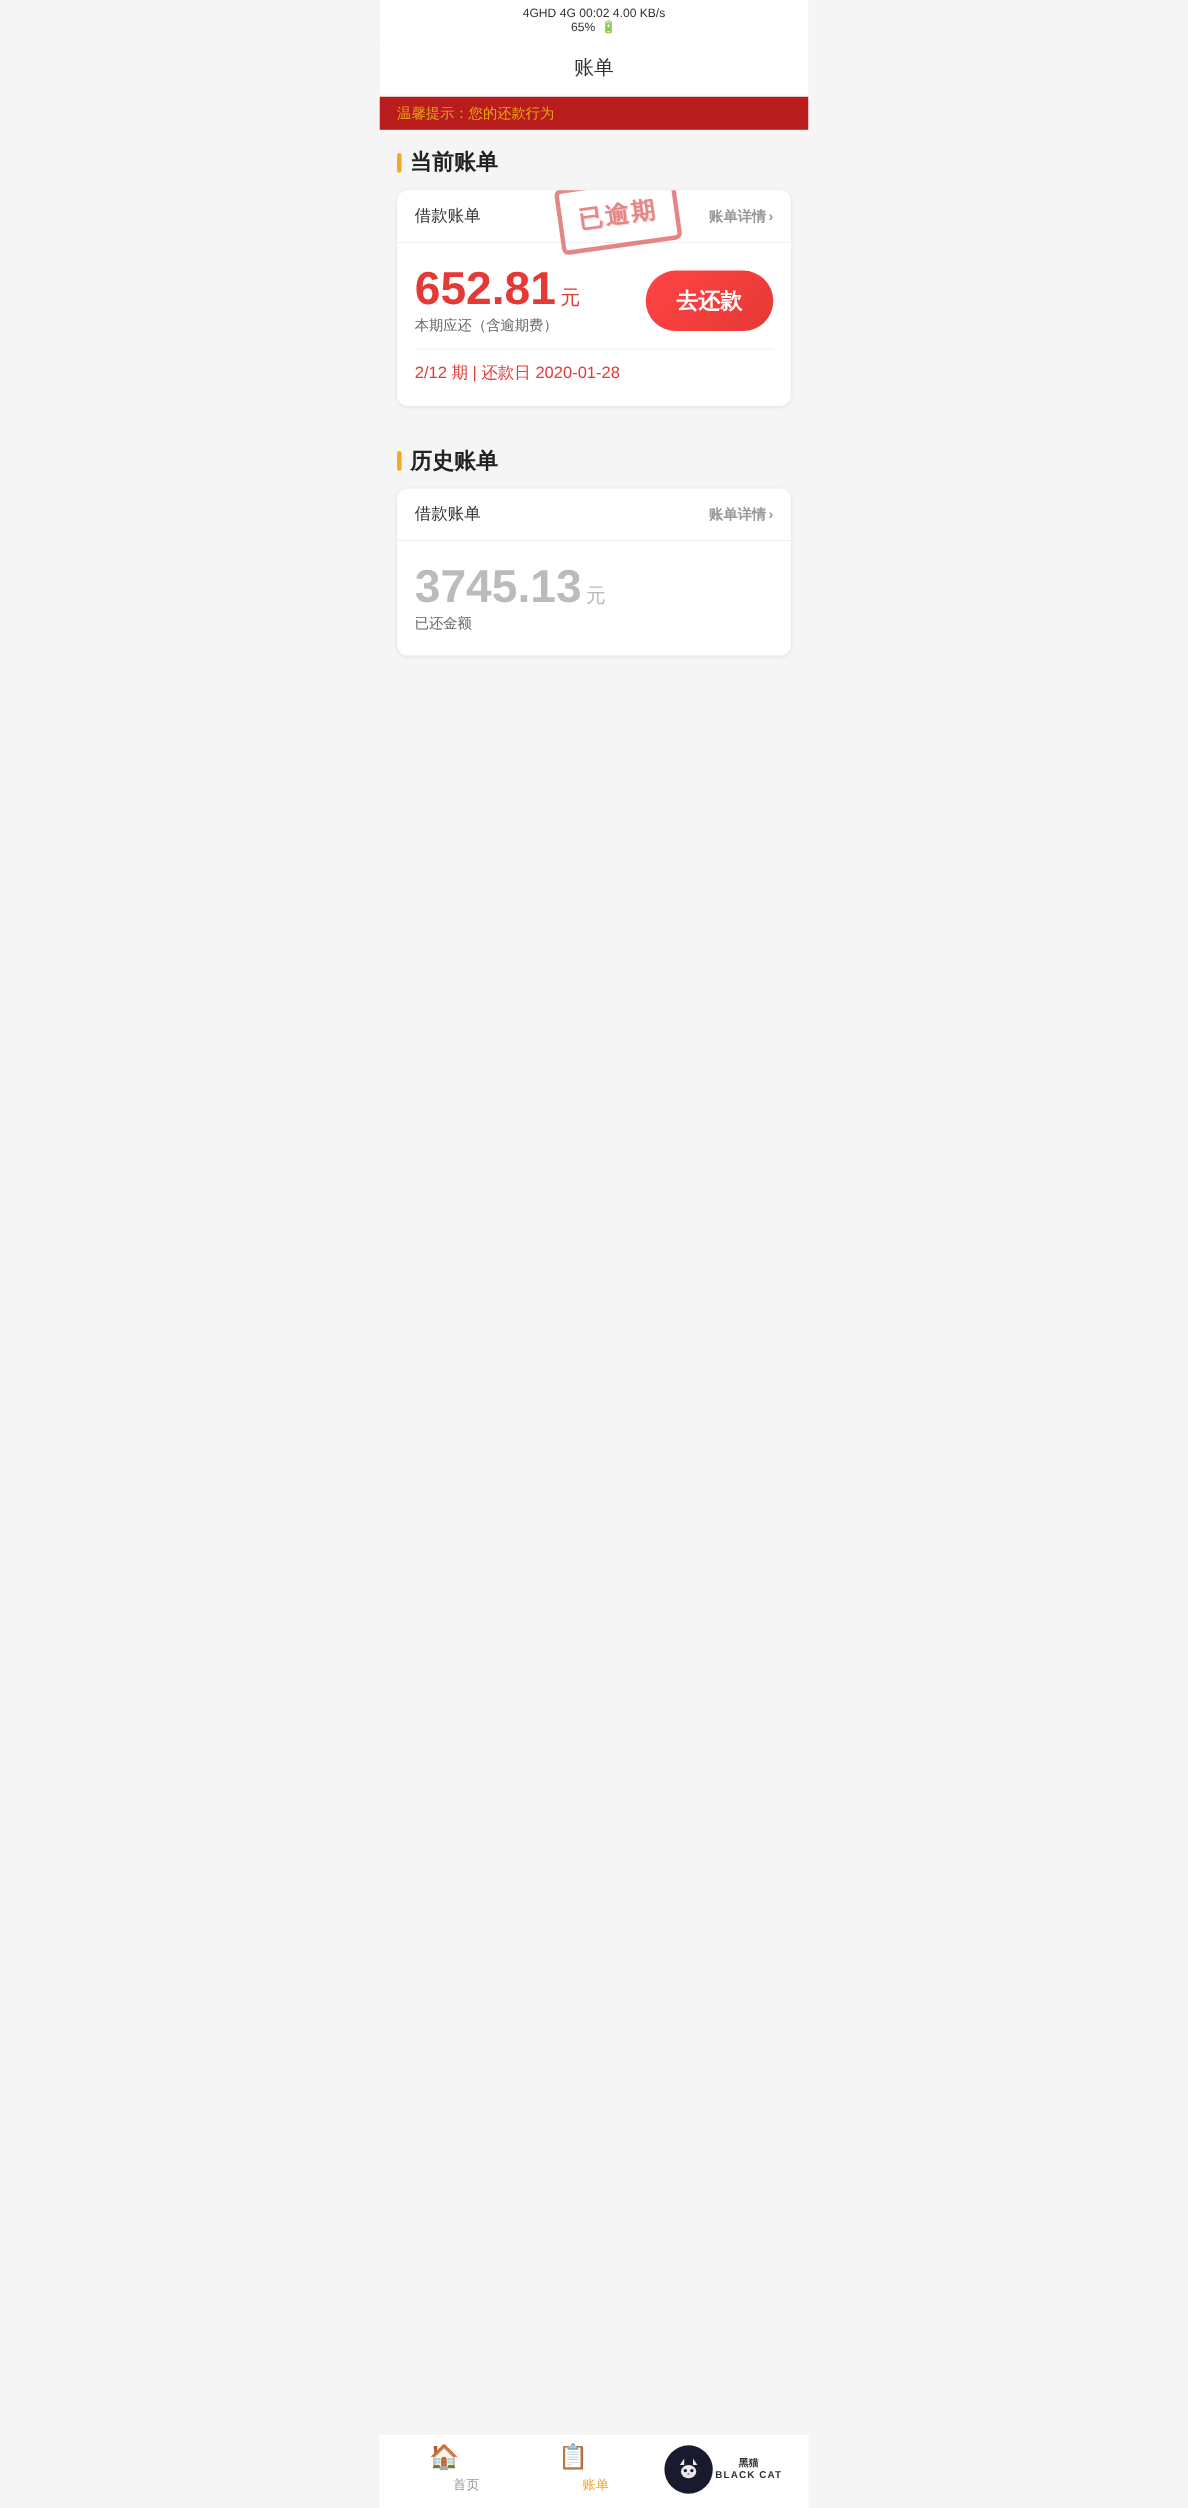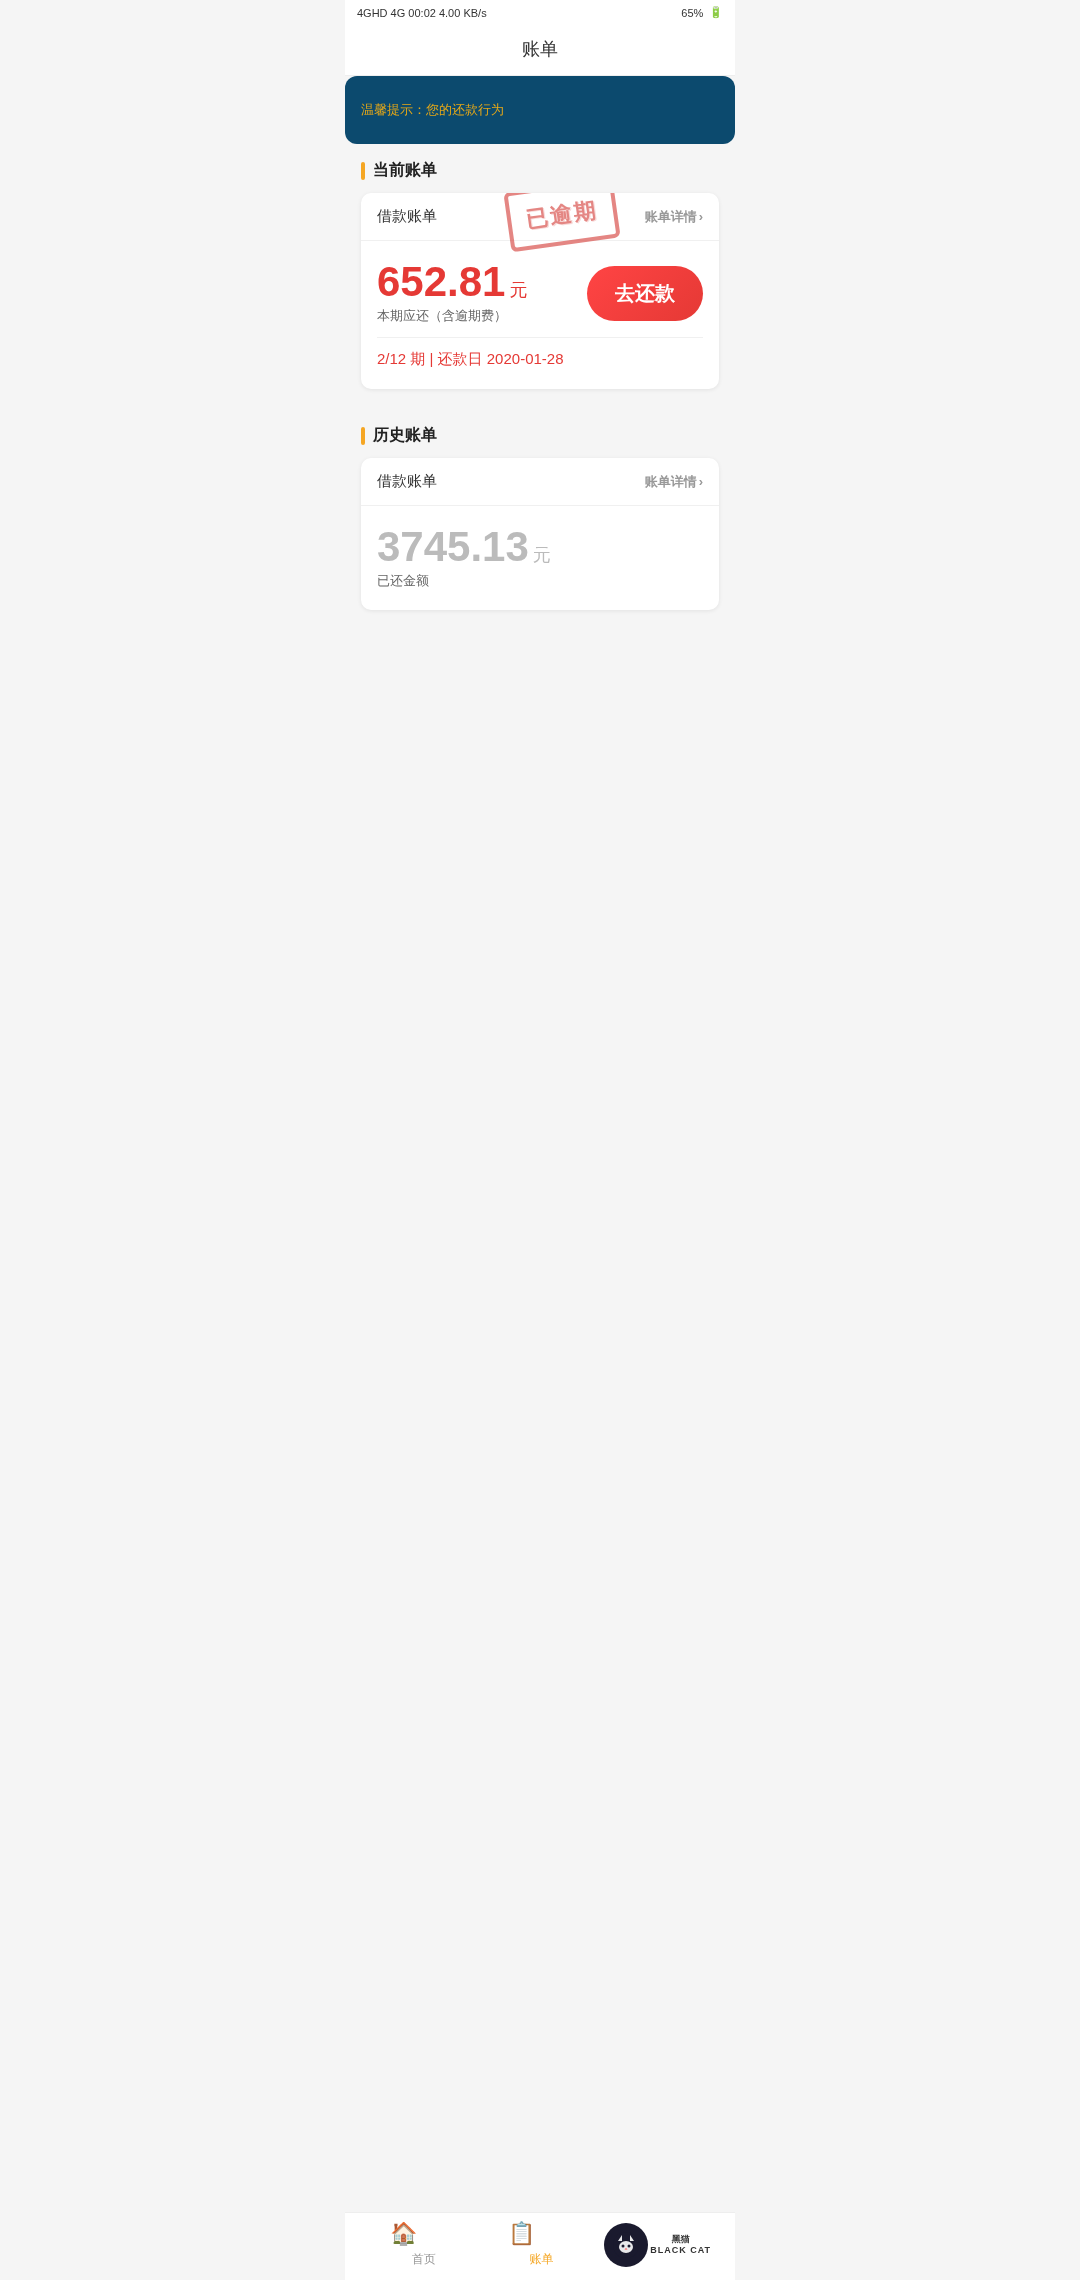--- a/index.html
+++ b/index.html
@@ -12,56 +12,57 @@
       position: relative;
       min-height: 820px;
     }
 
     
     .status-bar {
       background: #fff;
       padding: 6px 12px;
       display: flex;
       justify-content: space-between;
+      align-items: center;
       font-size: 11px;
       color: #333;
+      flex-direction: column;
     }
     .status-left { display: flex; align-items: center; gap: 4px; }
     .status-right { display: flex; align-items: center; gap: 6px; }
 
     
     .header {
       background: #fff;
       text-align: center;
       padding: 12px 0 14px;
       font-size: 18px;
       color: #333;
       border-bottom: 1px solid #eee;
     }
 
     
     .notice-bar {
-      background: #0c4a6e;
-      padding: 25px 16px;
+      background: #b91c1c;
+      padding: 6px 16px;
       font-size: 13px;
       color: #e6a817;
       overflow: hidden;
       white-space: nowrap;
-      border-radius: 12px;
     }
 
     
     .section {
       padding: 16px 16px 8px;
     }
     .section-title {
       display: flex;
       align-items: center;
       gap: 8px;
-      font-size: 16px;
+      font-size: 20px;
       font-weight: bold;
       color: #222;
       margin-bottom: 12px;
     }
     .section-title-bar {
       width: 4px;
       height: 18px;
       background: #f5a623;
       border-radius: 2px;
     }

